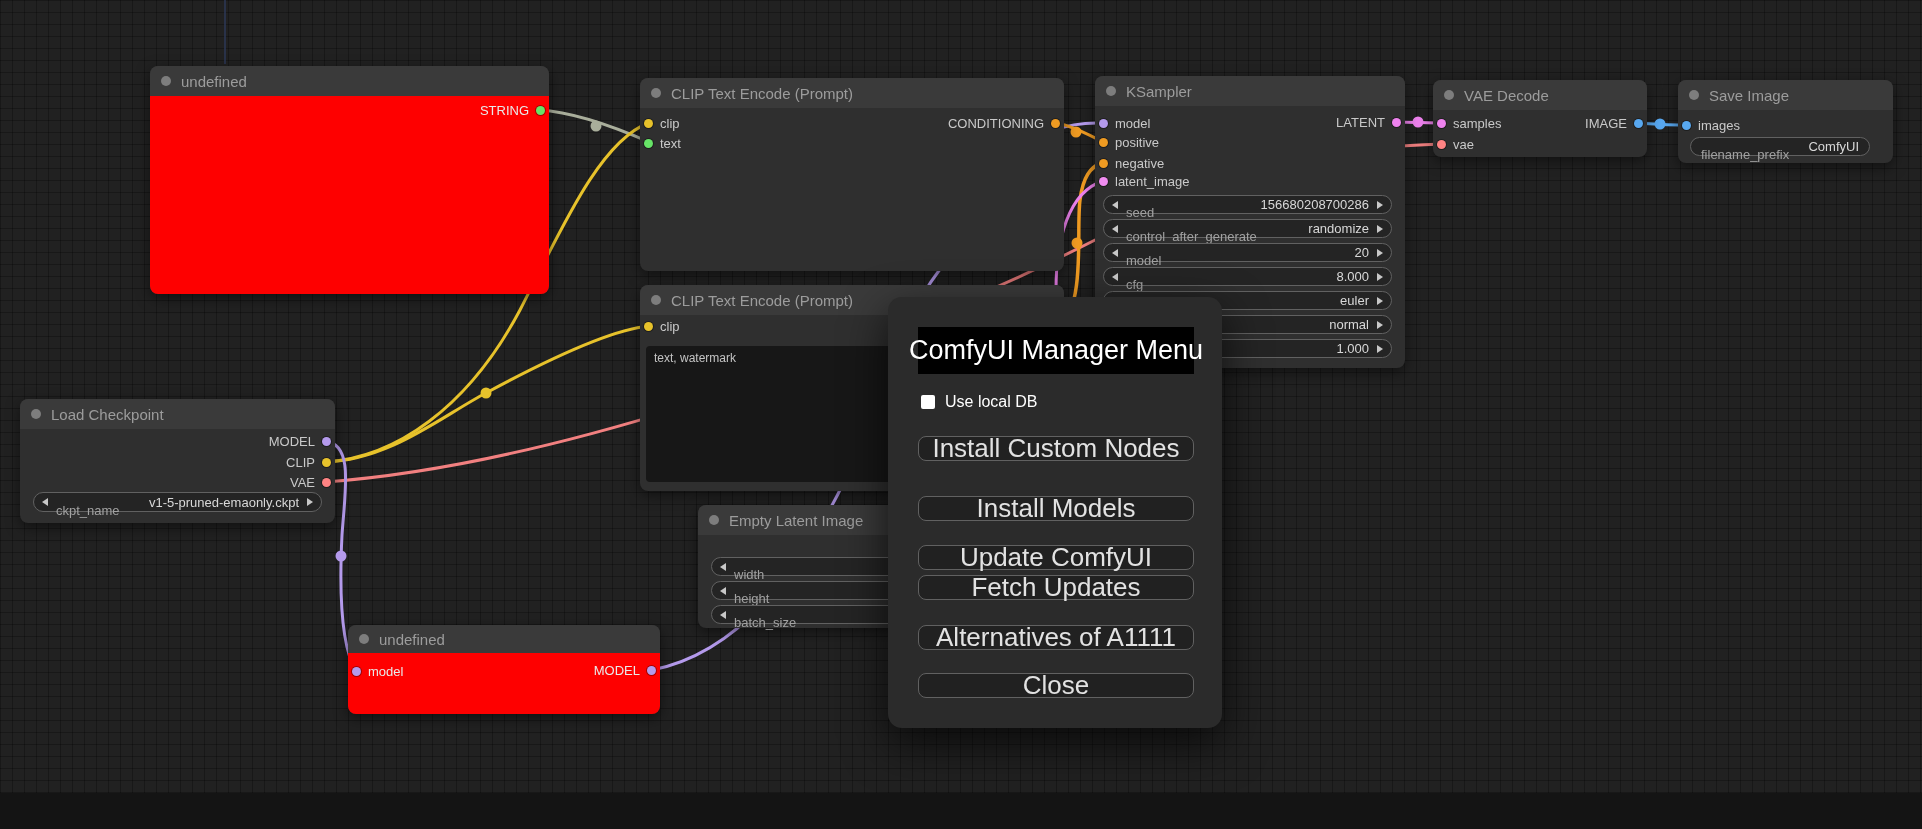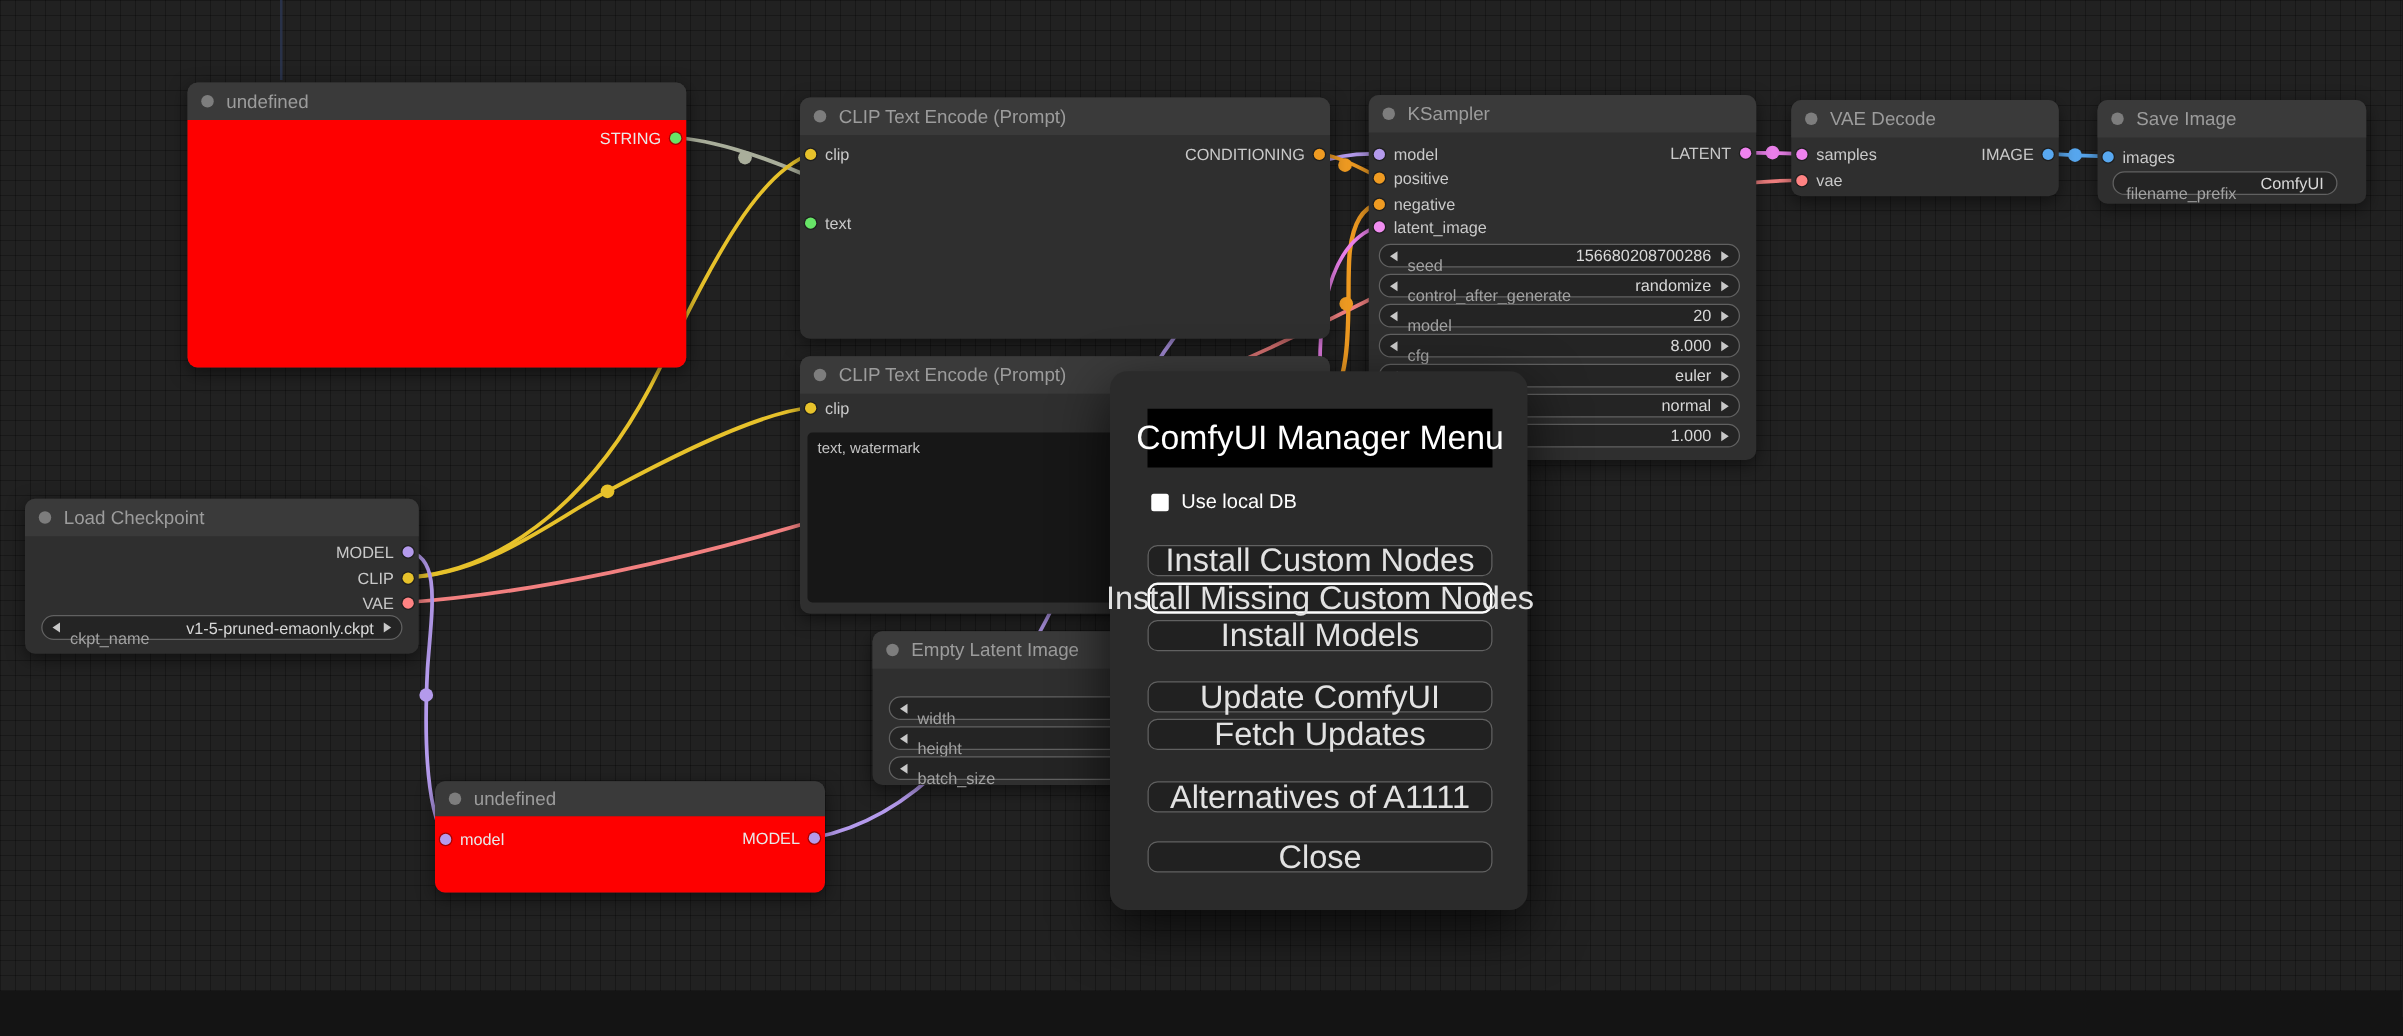--- a/index.html
+++ b/index.html
@@ -89,21 +89,21 @@
 
   <div class="node" style="left:640px;top:78px;width:424px;height:193px;">
     <div class="ntitle">
       <span class="tdot"></span>
       <span>CLIP Text Encode (Prompt)</span>
     </div>
     <div class="slot in" style="top:36px;">
       <span class="dot" style="background: rgb(231, 194, 43);"></span>
       <span>clip</span>
     </div>
-    <div class="slot in" style="top:56px;margin-top:35px;">
+    <div class="slot in" style="top:56px;">
       <span class="dot" style="background: rgb(103, 228, 103);"></span>
       <span>text</span>
     </div>
     <div class="slot out" style="top:36px;">
       <span class="dot" style="background: rgb(239, 155, 34);"></span>
       <span>CONDITIONING</span>
     </div>
   </div>
 
   <div class="node" style="left:640px;top:285px;width:424px;height:206px;">
@@ -282,21 +282,20 @@
     </div>
   </div>
 
   <div class="dialog">
     <div class="dlg-title">ComfyUI Manager Menu</div>
     <div class="dlg-check">
       <span class="checkbox"></span>
       <span>Use local DB</span>
     </div>
     <div class="dlg-btn" style="top:139px;">Install Custom Nodes</div>
-    <div class="dlg-btn highlight" style="top:169px;">Install Missing Custom Nodes</div>
     <div class="dlg-btn" style="top:199px;">Install Models</div>
     <div class="dlg-btn" style="top:248px;">Update ComfyUI</div>
     <div class="dlg-btn" style="top:278px;">Fetch Updates</div>
     <div class="dlg-btn" style="top:328px;">Alternatives of A1111</div>
     <div class="dlg-btn" style="top:376px;">Close</div>
   </div>
 
 </div>
 
 </body></html>

